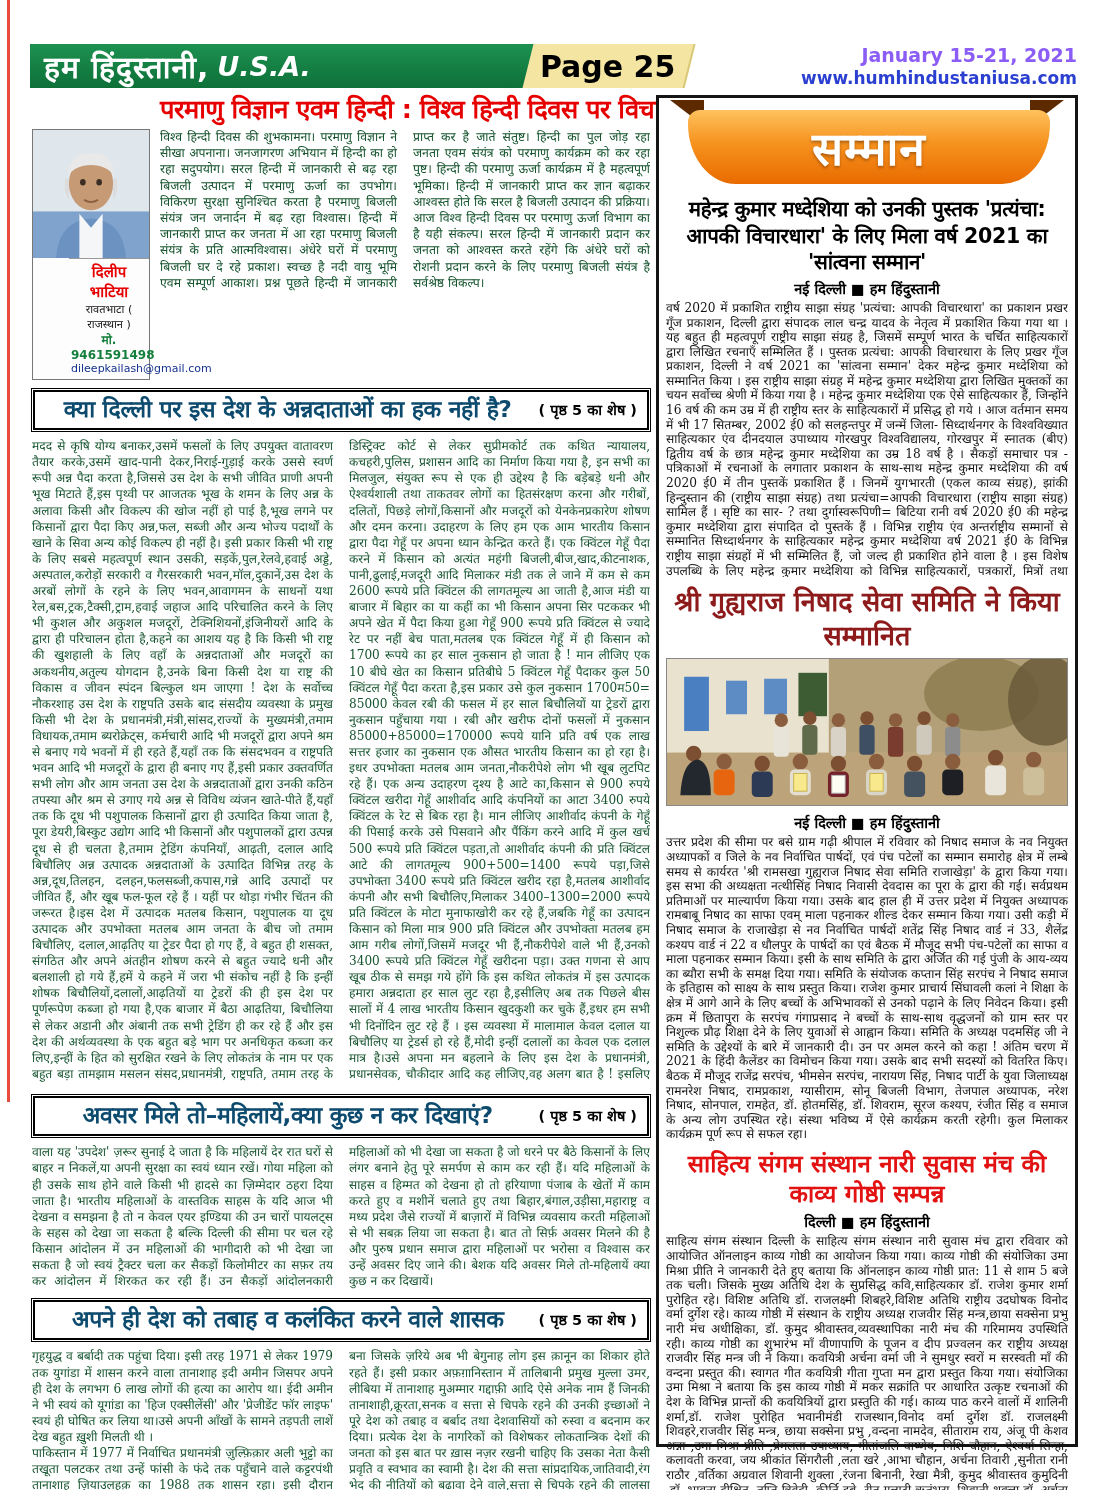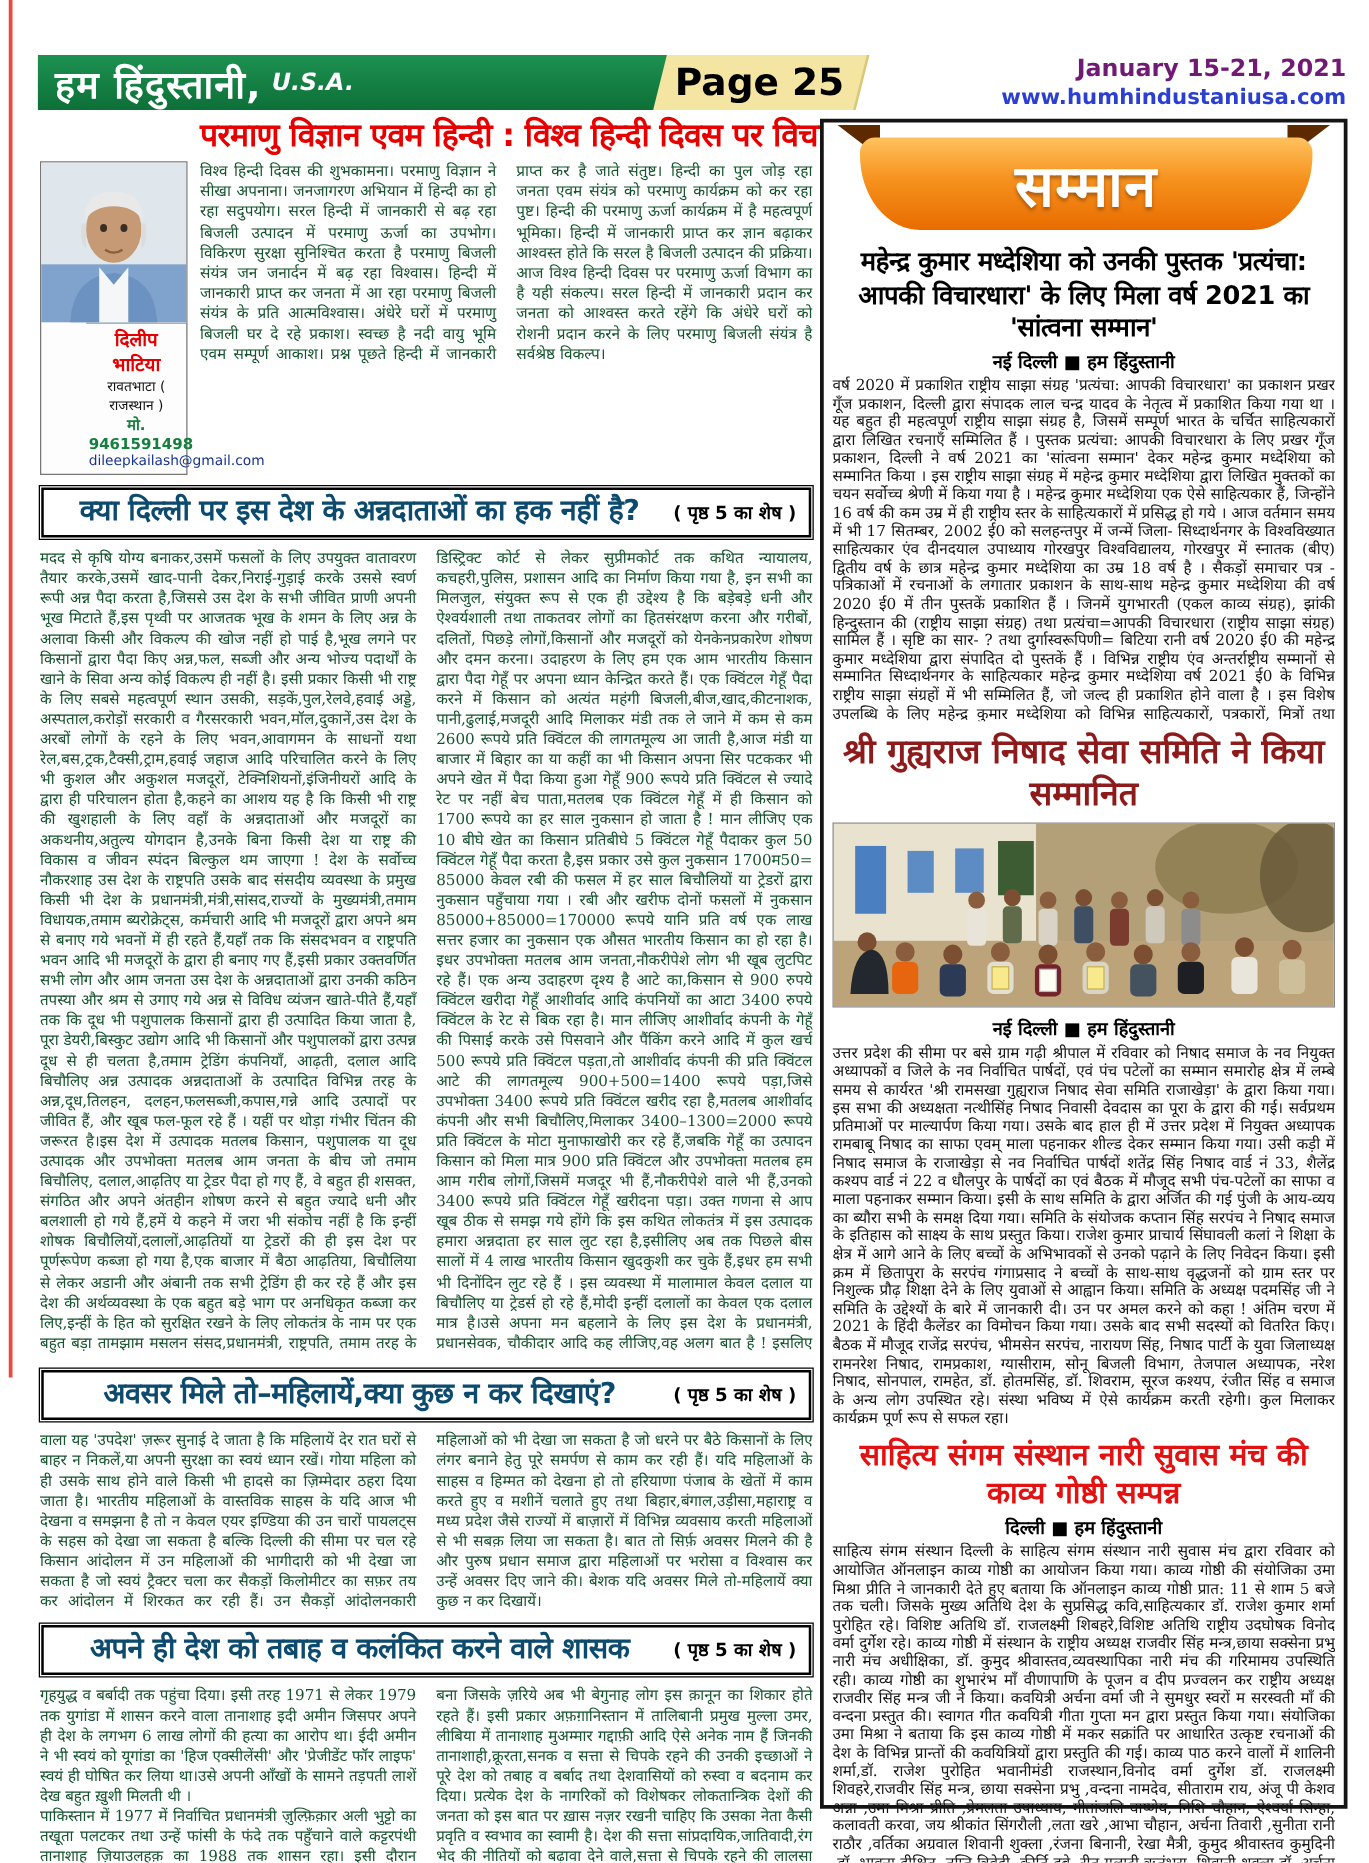--- a/index.html
+++ b/index.html
@@ -8,28 +8,28 @@
   .page { position:relative; width:1095px; height:1102px; background:#fff; }
   .left-rule { position:absolute; left:7px; top:0; bottom:0; width:3px; background:#e84b3c; }
 
   
   .header { position:absolute; left:30px; top:44px; right:18px; height:48px; }
   .masthead { position:absolute; left:0; top:0; width:630px; height:44px;
               background:linear-gradient(180deg,#1d9150,#0d7038);
               display:flex; align-items:center; padding-left:14px;
               clip-path:polygon(0 0,100% 0,93% 100%,0 100%); }
   .masthead .mh-main { color:#fff; font-weight:bold; font-size:30px; letter-spacing:1px; }
-  .masthead .mh-suffix { color:#fff; font-weight:bold; font-style:italic; font-size:19px; margin-left:8px;text-align:center; }
+  .masthead .mh-suffix { color:#fff; font-weight:bold; font-style:italic; font-size:27px; margin-left:8px;text-align:center; }
   .pagebox { position:absolute; left:498px; top:0; width:162px; height:44px; background:#f4e5a3;
              transform:skewX(-14deg); display:flex; align-items:center; justify-content:center;
              border-right:2px solid #d9c87a; }
   .pagebox span { transform:skewX(14deg); font-weight:bold; font-size:30px; color:#000;
                   font-family:"DejaVu Sans","Liberation Sans",sans-serif; }
   .hdr-right { position:absolute; right:0; top:0; text-align:right; line-height:1.25; }
-  .hdr-date { color:#701a75; font-weight:bold; font-size:19px; }
+  .hdr-date { color:#8b5cf6; font-weight:bold; font-size:19px; }
   .hdr-url  { color:#2b3fd0; font-weight:bold; font-size:17px; }
 
   
   .bodytext { font-family:"DejaVu Serif","Liberation Serif",serif; color:#14532d;
               text-align:justify; }
   .twocol { column-count:2; column-gap:16px; overflow:hidden; }
 
   
   .leftcol { position:absolute; left:32px; top:95px; width:618px; }
 

